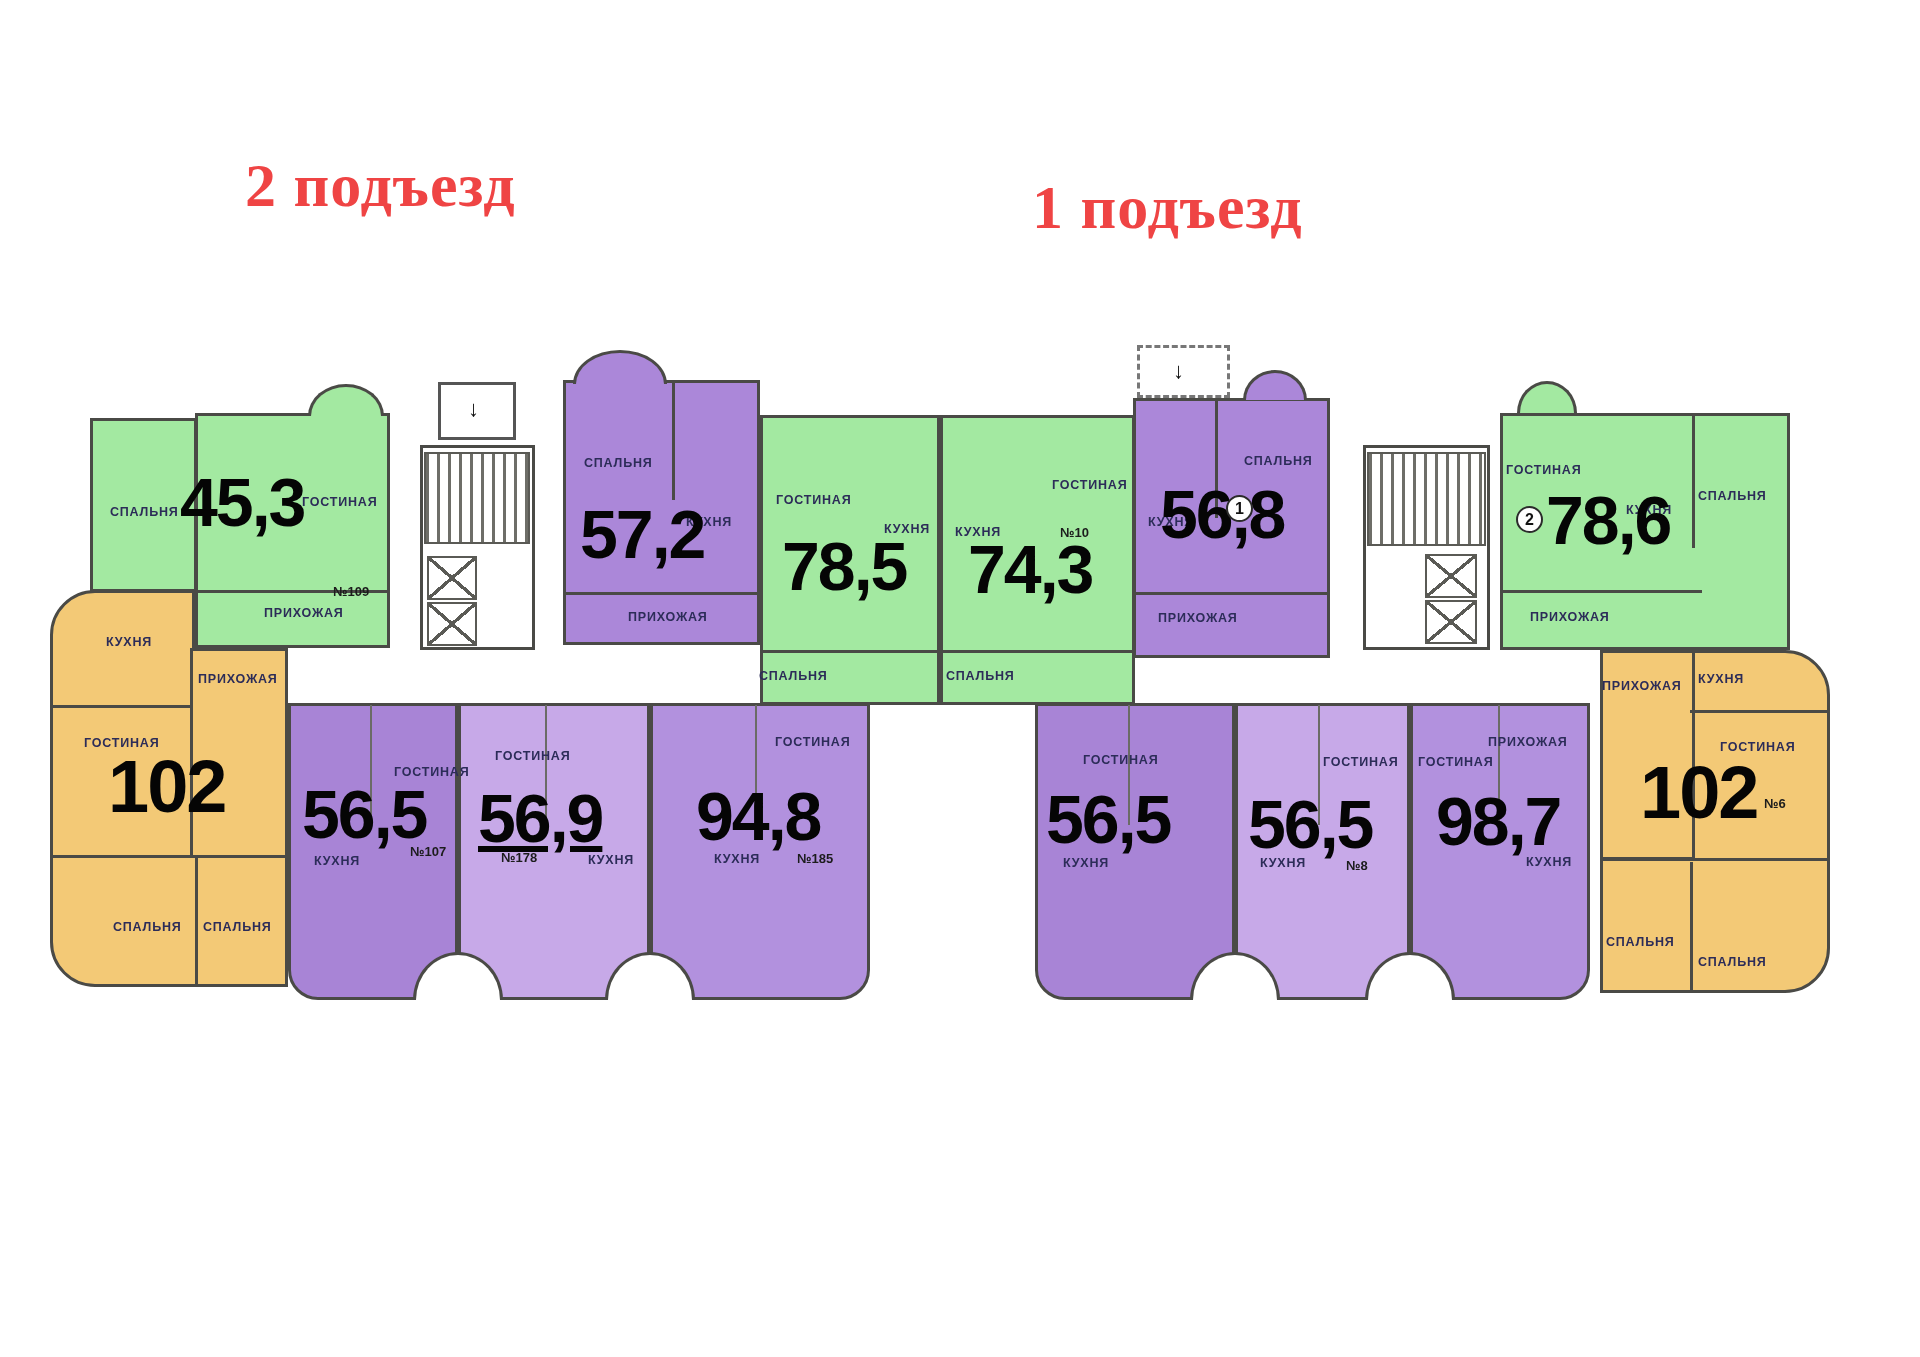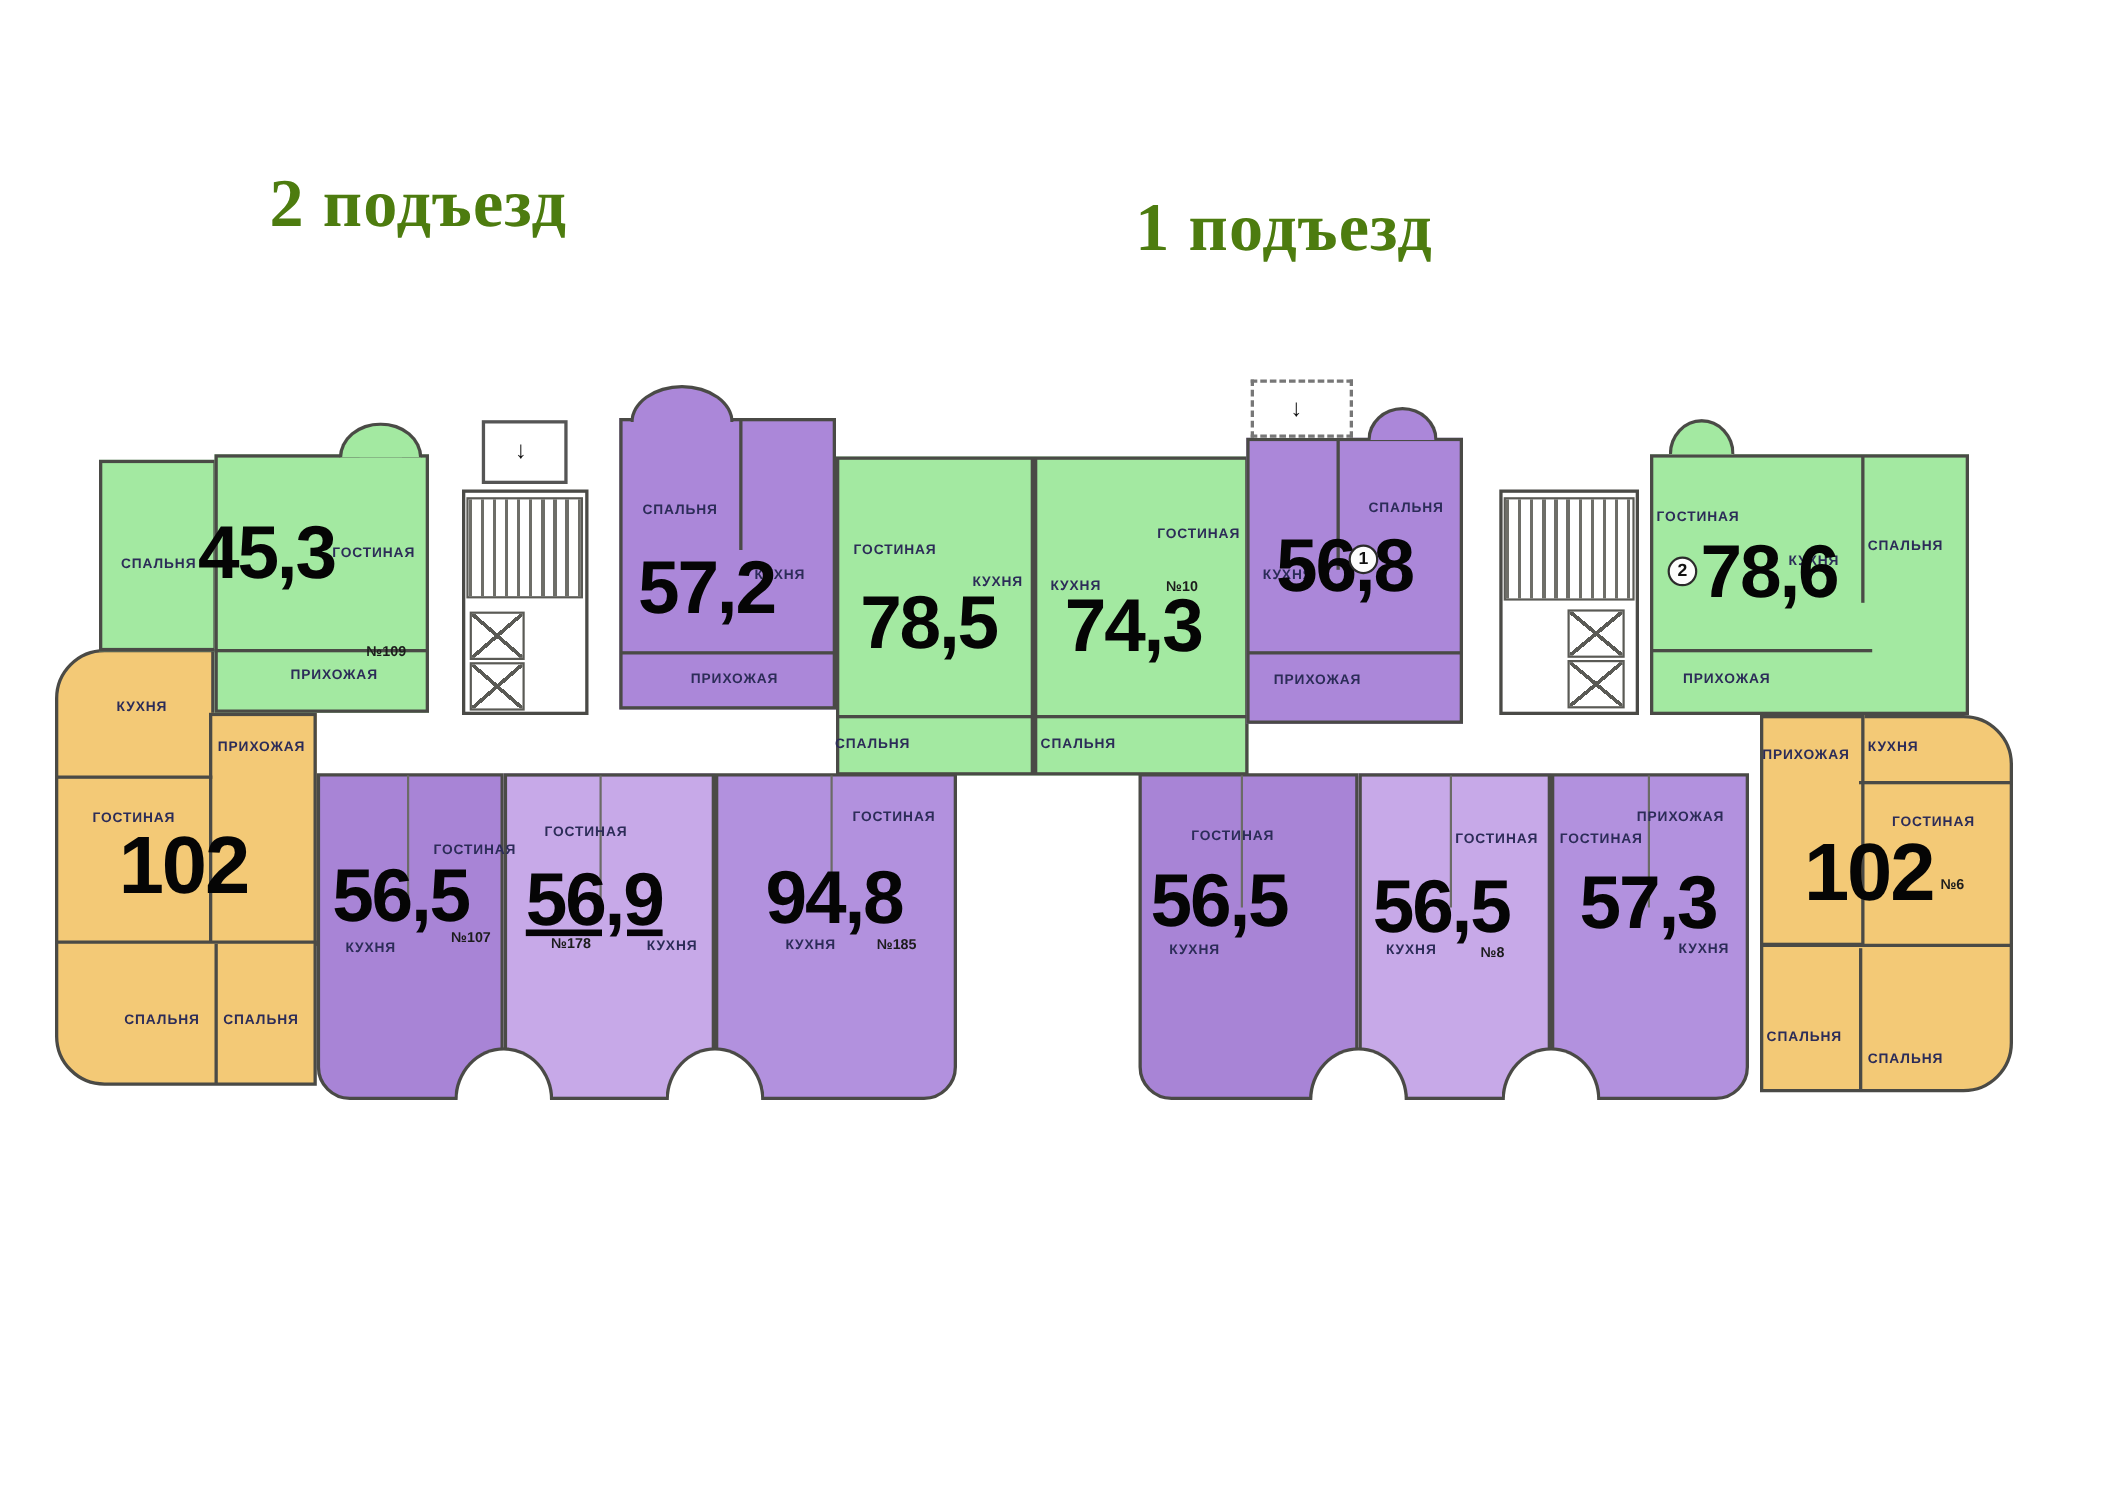--- a/index.html
+++ b/index.html
@@ -1,19 +1,19 @@
 <!DOCTYPE html>
 <html><head>
 <meta charset="utf-8">
 <style>
   html,body{margin:0;padding:0;background:#fff;}
   .canvas{position:relative;width:1920px;height:1357px;background:#fff;overflow:hidden;
           font-family:"Liberation Sans", sans-serif;}
   .hdr{position:absolute;font-family:"Liberation Serif", serif;font-weight:bold;
-       font-size:62px;color:#4d7c0f;letter-spacing:1px;}
+       font-size:62px;color:#ef4444;letter-spacing:1px;}
   .blk{position:absolute;border:3px solid #4a4a46;box-sizing:border-box;}
   .iw{position:absolute;background:#4a4a46;}
   .iw2{position:absolute;background:#6b6b66;}
   .area{position:absolute;font-weight:bold;font-size:68px;color:#050505;letter-spacing:-2px;
         z-index:30;line-height:1;}
   .area.big{font-size:74px;}
   .lbl{position:absolute;font-weight:bold;font-size:12.5px;color:#2c2c58;letter-spacing:0.8px;
        z-index:20;white-space:nowrap;line-height:1;}
   .num{position:absolute;font-weight:bold;font-size:13px;color:#1c1c1c;z-index:21;white-space:nowrap;line-height:1;}
   .stairs{position:absolute;border:2px solid #5a5a55;box-sizing:border-box;background:
@@ -116,21 +116,21 @@
   <div class="area" style="left:968px;top:535px;">74,3</div>
   <div class="area big" style="left:108px;top:750px;">102</div>
   <div class="area" style="left:302px;top:780px;">56,5</div>
   <div class="area" style="left:478px;top:784px;text-decoration:underline;">56,9</div>
   <div class="area" style="left:696px;top:782px;">94,8</div>
   <div class="area" style="left:1160px;top:480px;">56,8</div>
   <div class="area" style="left:1546px;top:486px;">78,6</div>
   <div class="area big" style="left:1640px;top:756px;">102</div>
   <div class="area" style="left:1046px;top:785px;">56,5</div>
   <div class="area" style="left:1248px;top:790px;">56,5</div>
-  <div class="area" style="left:1436px;top:787px;">57,3</div>
+  <div class="area" style="left:1436px;top:787px;">98,7</div>
 
   <div class="lbl" style="left:110px;top:506px;">СПАЛЬНЯ</div>
   <div class="lbl" style="left:302px;top:496px;">ГОСТИНАЯ</div>
   <div class="lbl" style="left:264px;top:607px;">ПРИХОЖАЯ</div>
   <div class="num" style="left:333px;top:585px;">№109</div>
 
   <div class="lbl" style="left:584px;top:457px;">СПАЛЬНЯ</div>
   <div class="lbl" style="left:686px;top:516px;">КУХНЯ</div>
   <div class="lbl" style="left:628px;top:611px;">ПРИХОЖАЯ</div>
 

